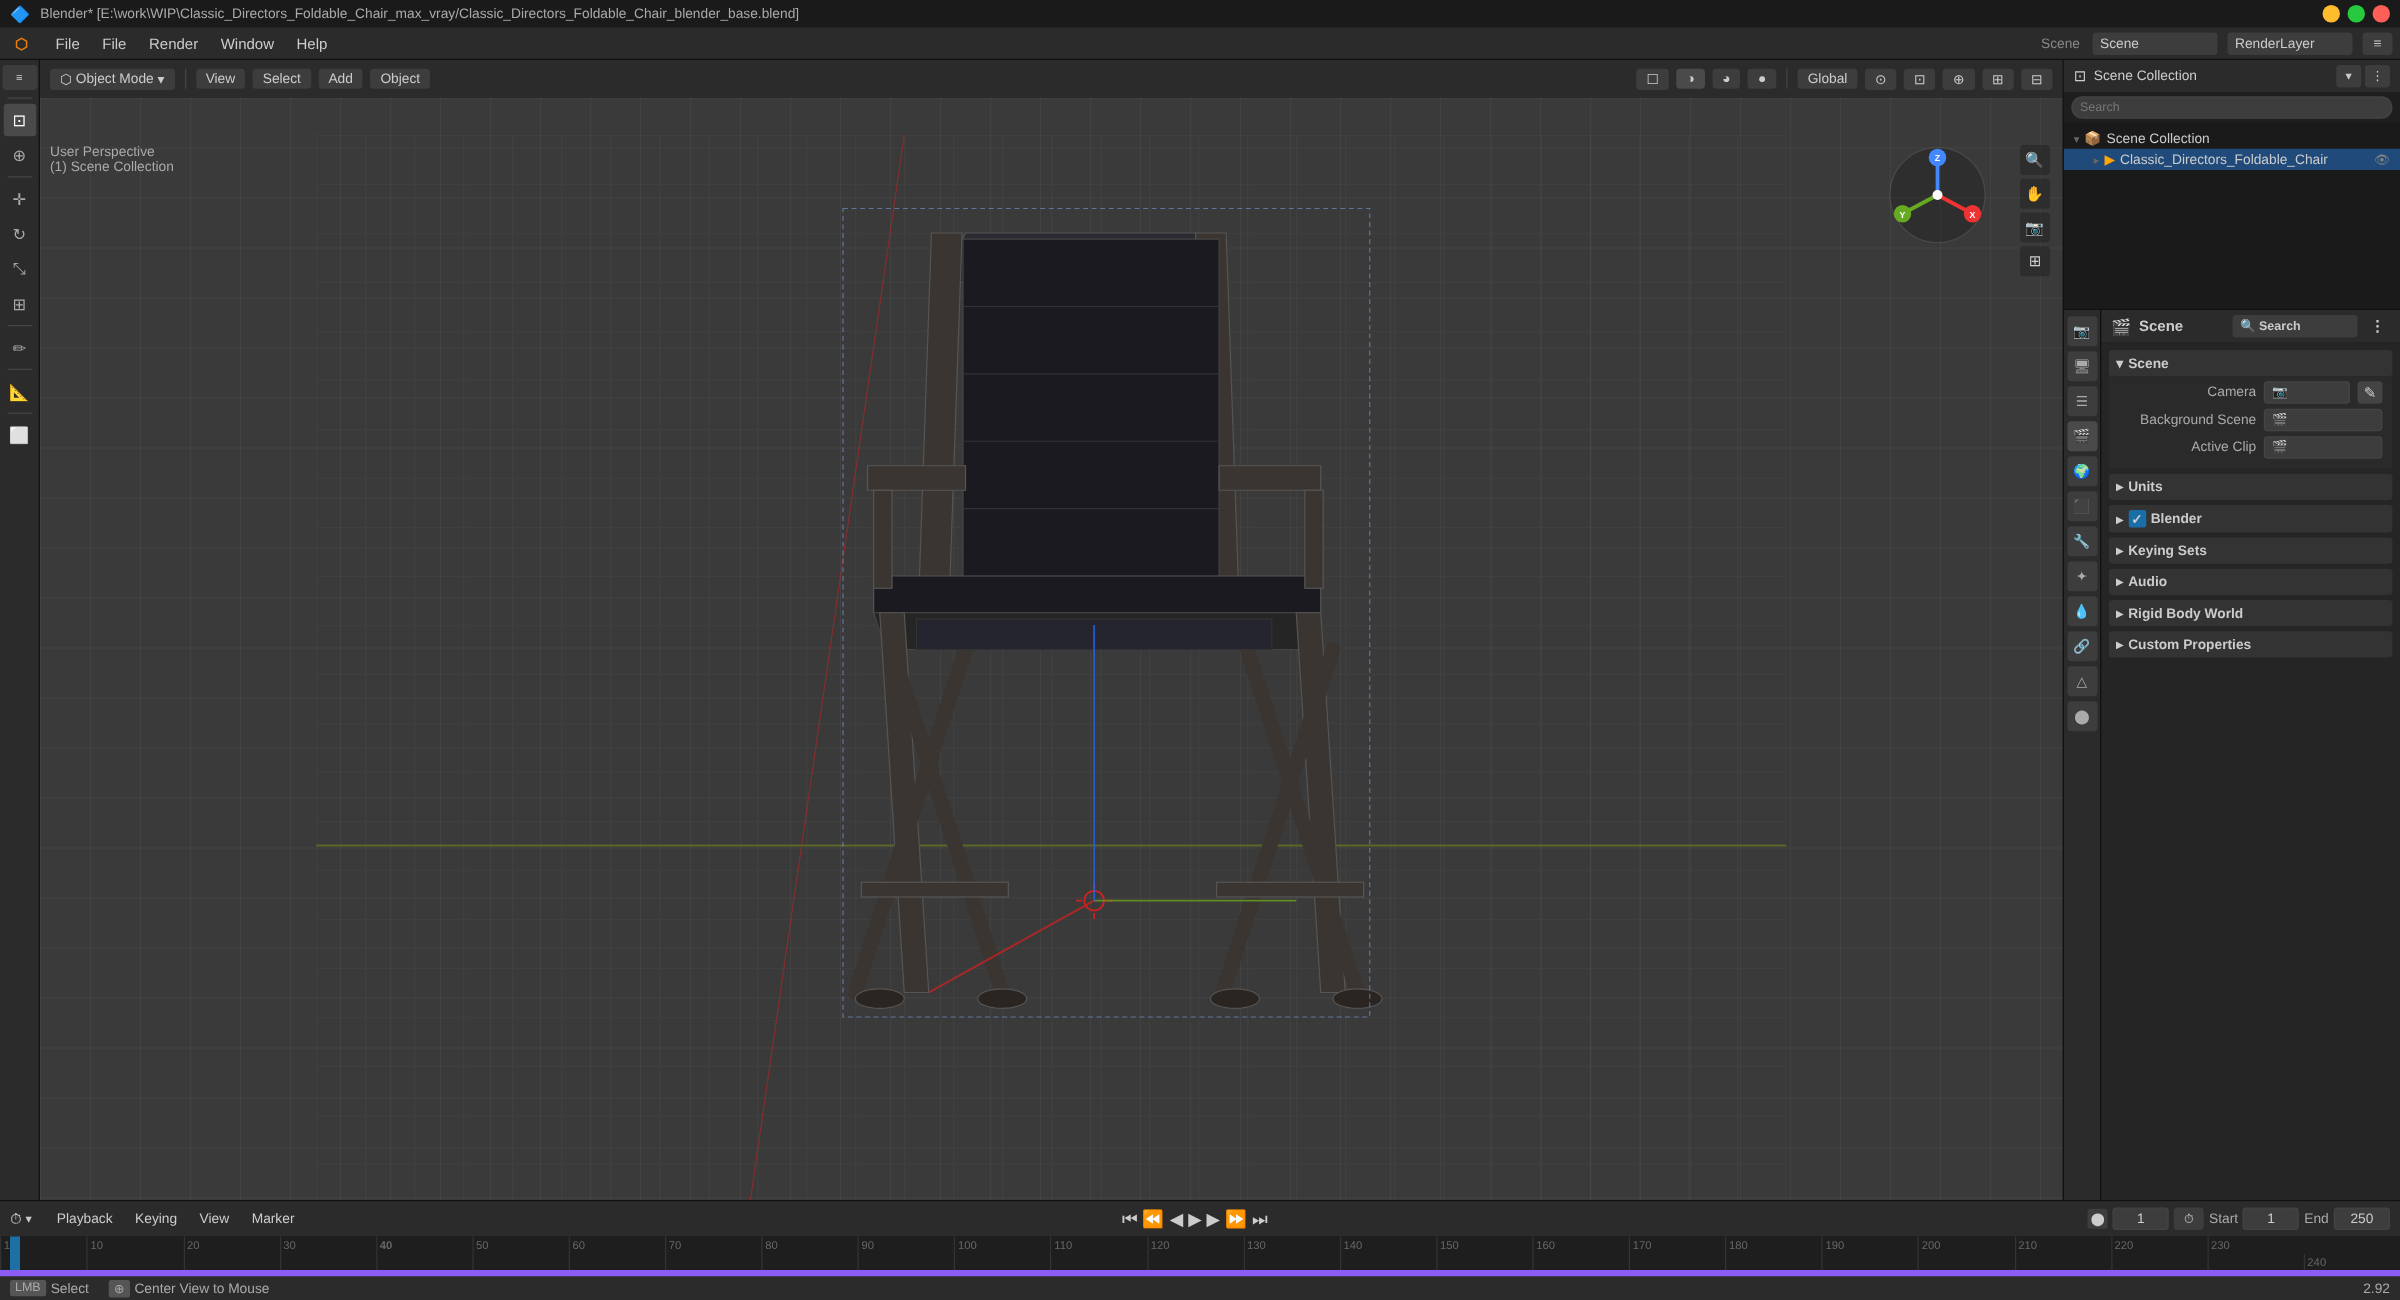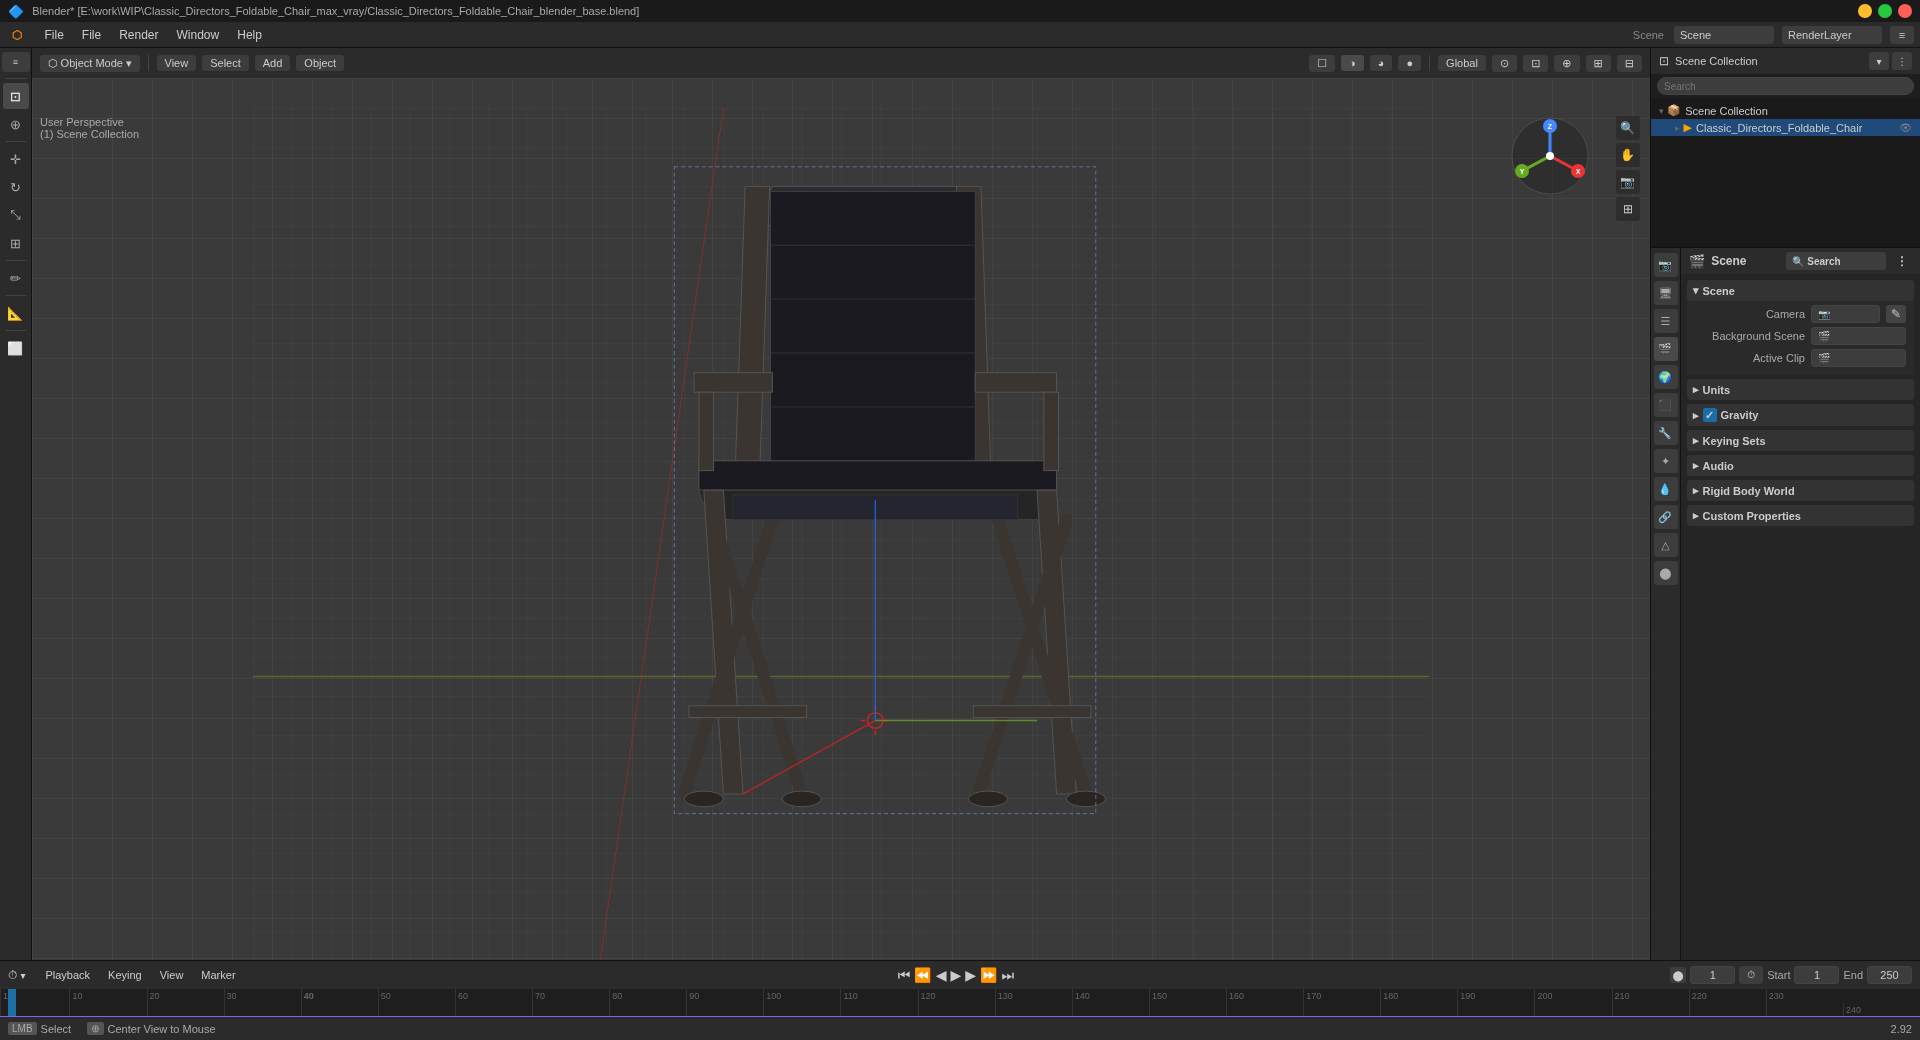--- a/index.html
+++ b/index.html
@@ -345,21 +345,21 @@
     #chair-svg {
       position: absolute;
       top: 30px; left: 0; right: 0; bottom: 0;
       width: 100%; height: 100%;
     }
 
     
     #status-bar {
       height: 24px;
       background: #2b2b2b;
-      border-top: 1px solid #8b5cf6;
+      border-top: 5px solid #8b5cf6;
       display: flex;
       align-items: center;
       padding: 0 8px;
       gap: 16px;
     }
     .sb-item {
       font-size: 11px;
       color: #aaa;
       display: flex;
       align-items: center;
@@ -745,21 +745,21 @@
               <div class="prop-section-header">
                 <span>▸</span>
                 <span>Units</span>
               </div>
             </div>
 
             <div class="prop-section">
               <div class="prop-section-header">
                 <span>▸</span>
                 <div class="prop-checkbox" style="width:14px;height:14px;background:#1a6ea8;border-radius:2px;display:flex;align-items:center;justify-content:center;">✓</div>
-                <span>Gravity</span>
+                <span>Blender</span>
               </div>
             </div>
 
             <div class="prop-section">
               <div class="prop-section-header">
                 <span>▸</span>
                 <span>Keying Sets</span>
               </div>
             </div>
 

